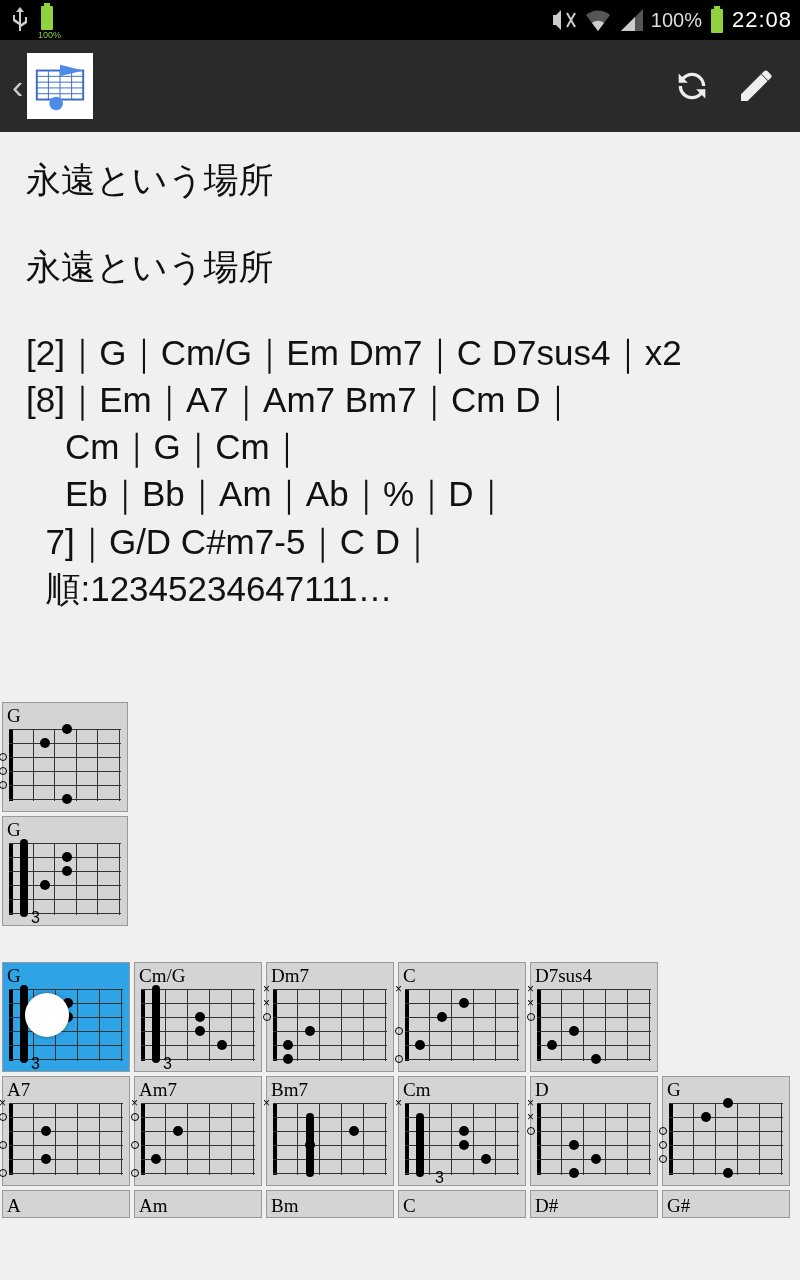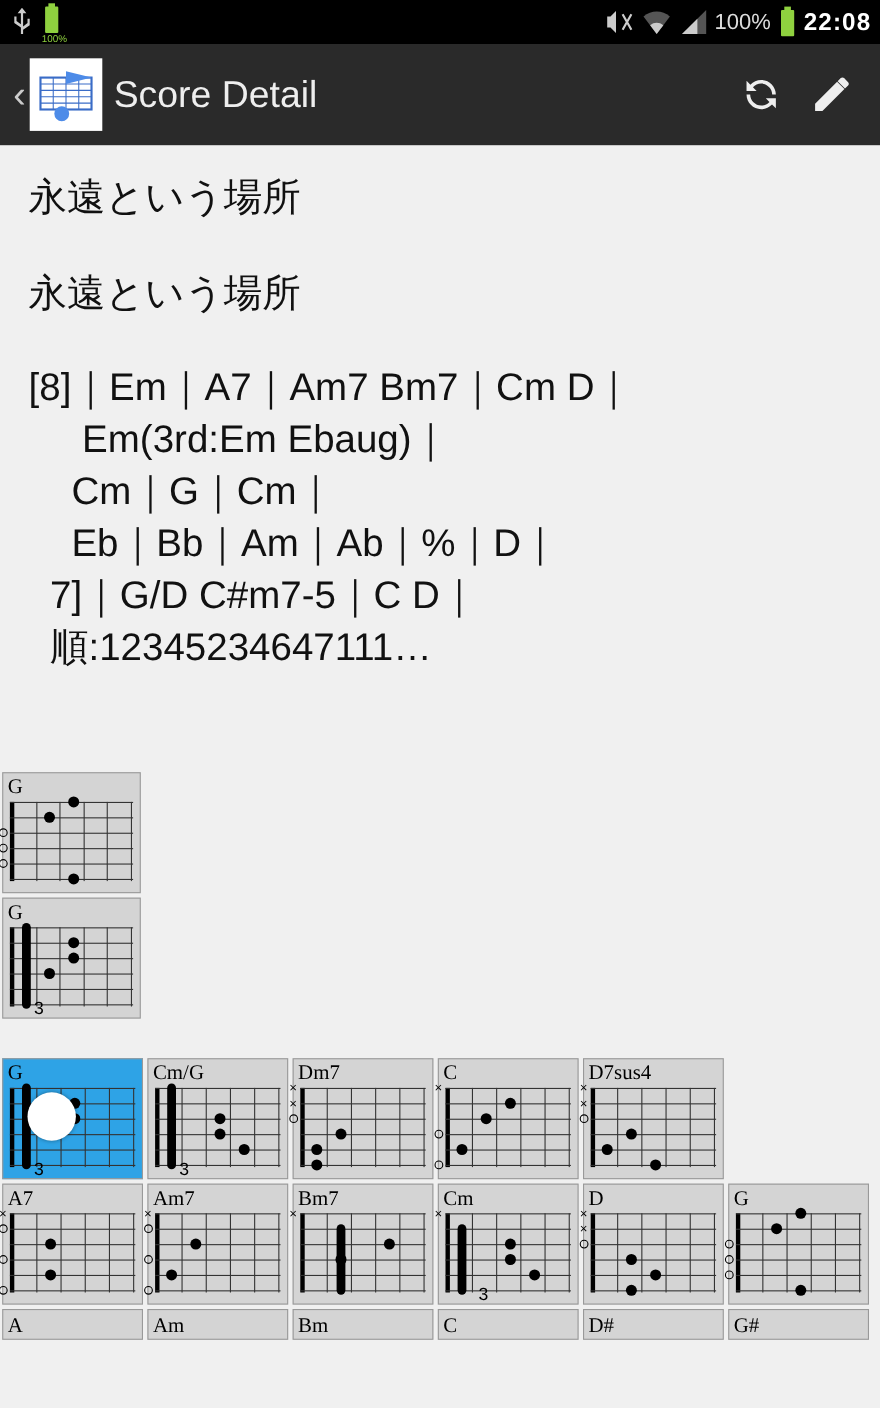--- a/index.html
+++ b/index.html
@@ -3,21 +3,21 @@
 <meta charset="utf-8">
 <style>
 * { margin:0; padding:0; box-sizing:border-box; }
 body { width:800px; height:1280px; background:#f0f0f0; font-family:sans-serif; overflow:hidden; position:relative; }
 
 
 .status-bar { height:40px; background:#000; color:#fff; display:flex; align-items:center; padding:0 8px; font-size:22px; }
 .status-left { display:flex; align-items:center; gap:6px; }
 .status-right { margin-left:auto; display:flex; align-items:center; gap:6px; }
 .usb-icon svg, .batt-small svg, .mute-icon svg, .wifi-icon svg, .signal-icon svg, .batt-icon svg { display:block; }
-.time { font-weight:700; letter-spacing:1px; }
+.time { font-weight:400; letter-spacing:1px; }
 
 
 .action-bar { height:92px; background:#2a2a2a; display:flex; align-items:center; padding:0 12px; color:#fff; }
 .back-caret { font-size:34px; color:#ccc; margin-right:4px; }
 .app-icon { width:66px; height:66px; background:#fff; margin-right:10px; display:flex; align-items:center; justify-content:center; }
 .app-icon svg { width:58px; height:58px; }
 .app-title { font-size:34px; color:#eee; }
 .action-spacer { flex:1; }
 .action-btn { width:64px; height:64px; display:flex; align-items:center; justify-content:center; }
 .action-btn svg { width:40px; height:40px; fill:#eee; }
@@ -109,42 +109,41 @@
         <line x1="6" y1="26" x2="54" y2="26" stroke="#3a6cc7"></line>
         <line x1="6" y1="32" x2="54" y2="32" stroke="#3a6cc7"></line>
         <line x1="6" y1="38" x2="54" y2="38" stroke="#3a6cc7"></line>
       <line x1="18" y1="14" x2="18" y2="44" stroke="#3a6cc7"></line>
         <line x1="30" y1="14" x2="30" y2="44" stroke="#3a6cc7"></line>
         <line x1="42" y1="14" x2="42" y2="44" stroke="#3a6cc7"></line>
       <path d="M30 8 L54 14 L30 20 Z" fill="#4d8be8"></path>
       <circle cx="26" cy="48" r="7" fill="#4d8be8"></circle>
     </svg>
   </div>
-  <span class="app-title">Score Detail</span>
   <div class="action-spacer"></div>
   <div class="action-btn">
     <svg viewBox="0 0 48 48">
         <path d="M24 8c8.8 0 16 7.2 16 16h-4c0-6.6-5.4-12-12-12-3.6 0-6.8 1.6-9 4.1l4 4H8V9l4.2 4.2C15.3 10 19.4 8 24 8zm0 28c-6.6 0-12-5.4-12-12H8c0 8.8 7.2 16 16 16 4.6 0 8.7-2 11.8-5.2L40 39V28H29l4 4c-2.2 2.5-5.4 4-9 4z"></path>
       </svg>
   </div>
   <div class="action-btn">
     <svg viewBox="0 0 48 48">
         <path d="M6 34v8h8l24-24-8-8L6 34zm36-20c1-1 1-2.6 0-3.6l-4.4-4.4c-1-1-2.6-1-3.6 0l-3.4 3.4 8 8L42 14z"></path>
       </svg>
   </div>
 </div>
 
 <div class="content">
   <div class="song-title">永遠という場所</div>
   <div class="meta-block">
     <div>永遠という場所</div>
   </div>
   <div class="chord-lines">
+    <div>[2]｜G｜Cm/G｜Em Dm7｜C D7sus4｜x2</div>
     <div>[8]｜Em｜A7｜Am7 Bm7｜Cm D｜</div>
-    <div>     Em(3rd:Em Ebaug)｜</div>
     <div>    Cm｜G｜Cm｜</div>
     <div>    Eb｜Bb｜Am｜Ab｜%｜D｜</div>
     <div>  7]｜G/D C#m7-5｜C D｜</div>
     <div>  順:12345234647111…</div>
   </div>
 </div>
 
 <div class="float-chords">
   <div class="chord-box">
     <span class="chord-name">G</span>

